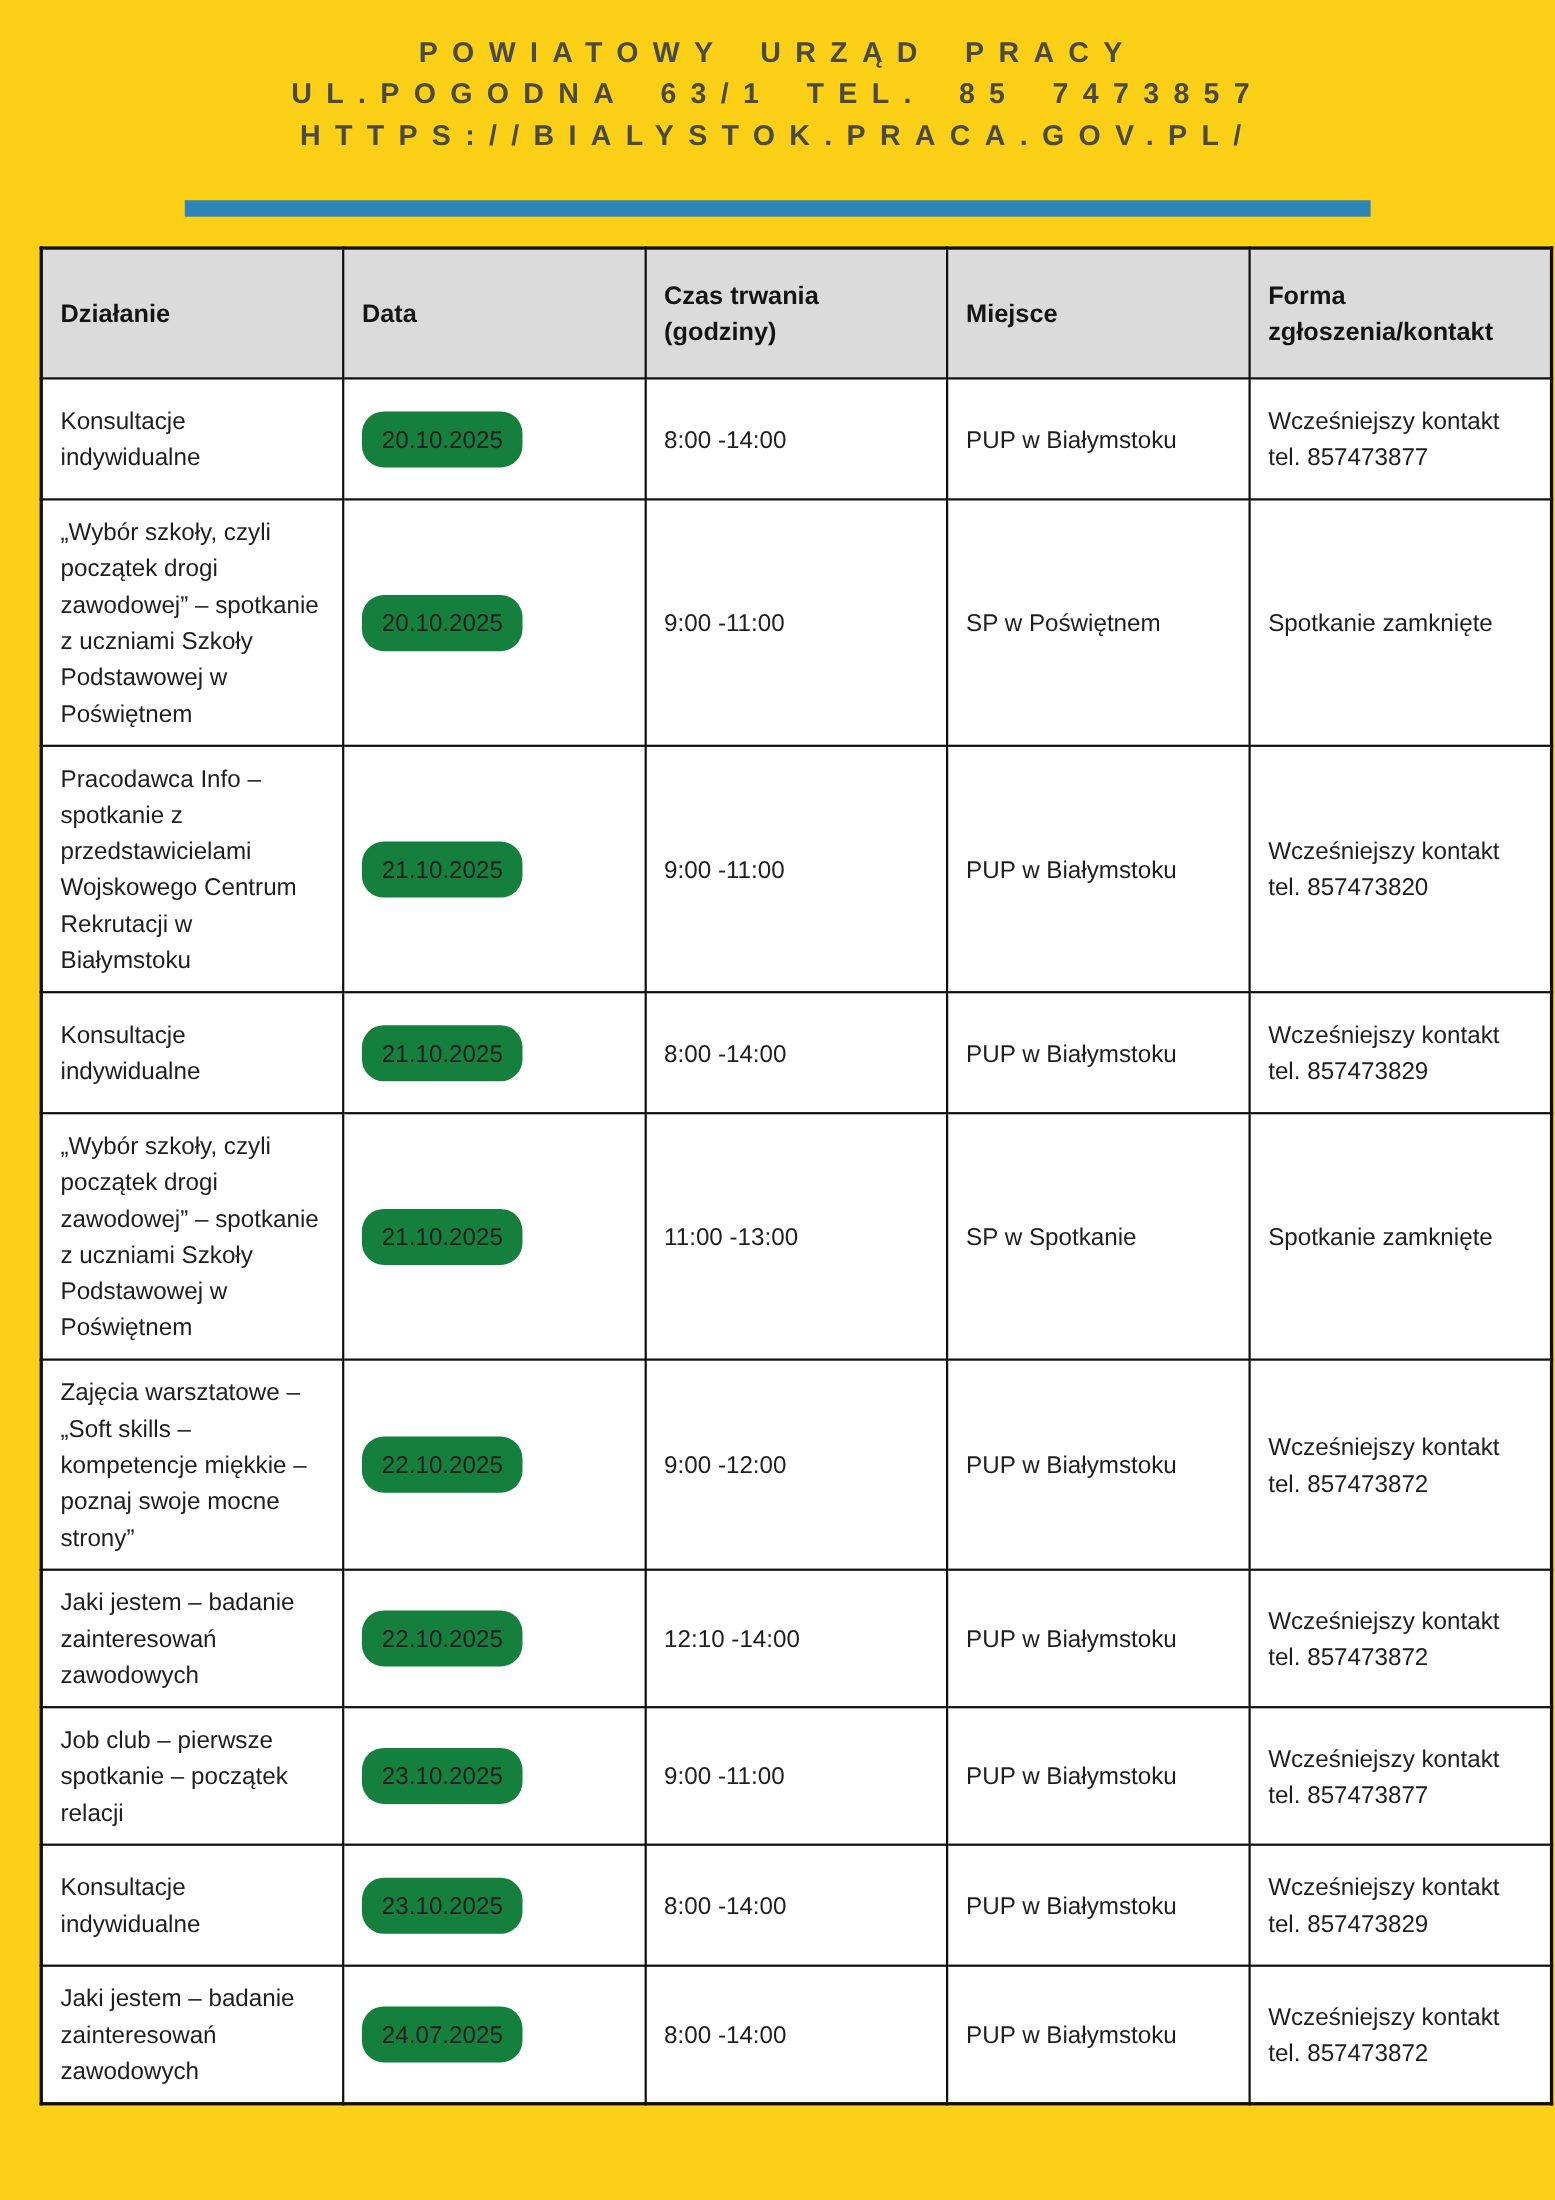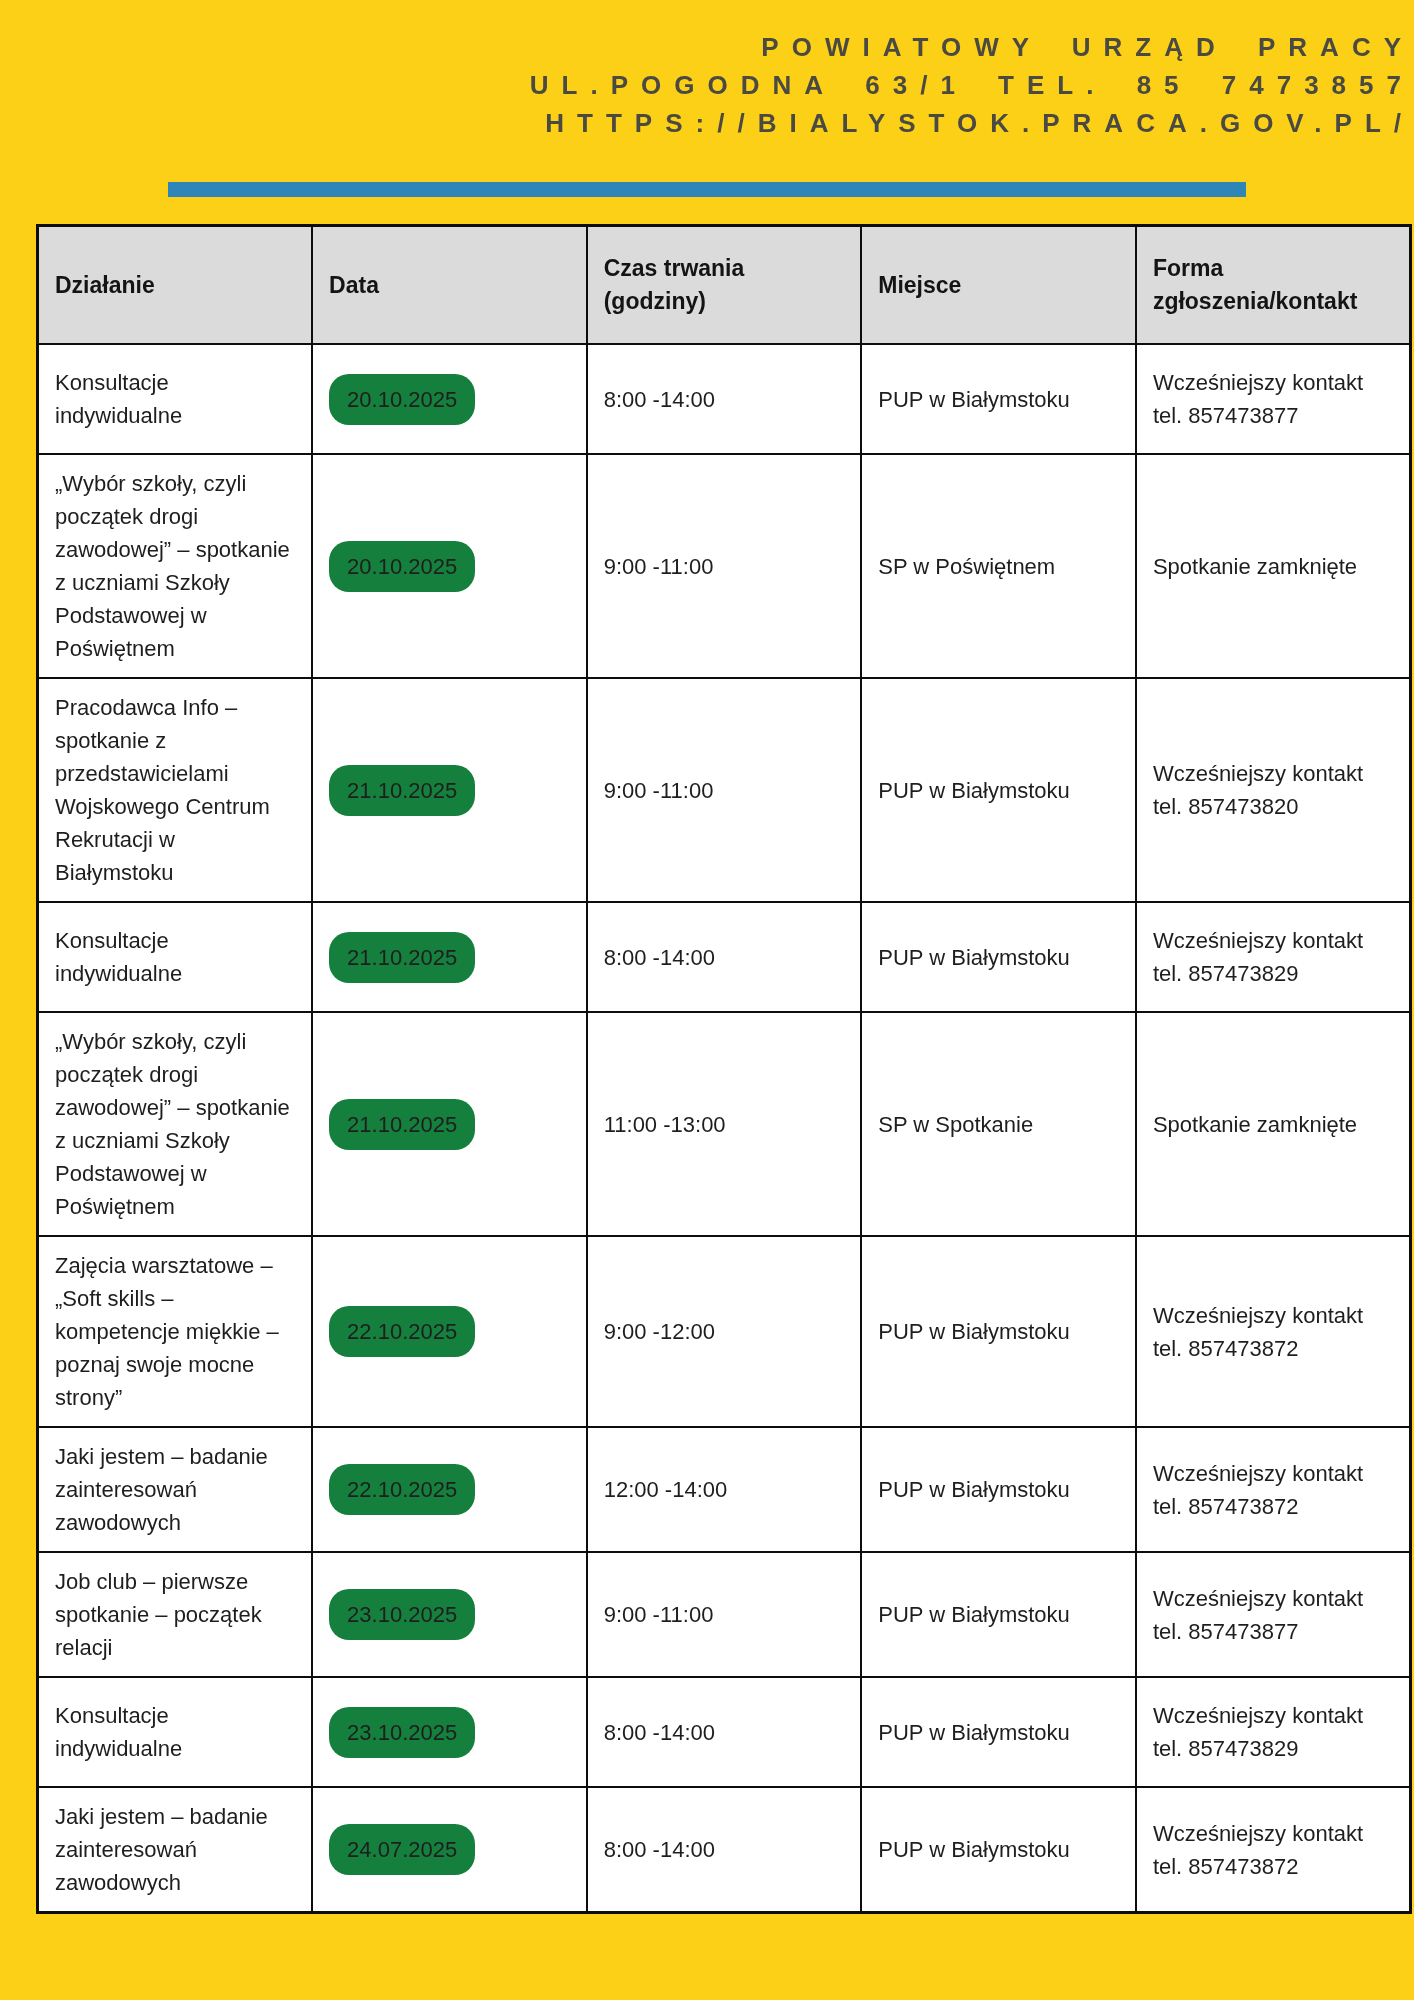--- a/index.html
+++ b/index.html
@@ -10,21 +10,21 @@
     width: 1414px;
     height: 2000px;
     background: #FBD016;
     font-family: "Liberation Sans", sans-serif;
     overflow: hidden;
     position: relative;
   }
   
   .page-header {
     padding-top: 28px;
-    text-align: right;
+    text-align: center;
     color: #4B4A42;
     font-weight: bold;
     font-size: 26px;
     letter-spacing: 13px;
     word-spacing: 10px;
     line-height: 38px;
   }
   .page-header .hline {
     white-space: nowrap;
   }
@@ -150,21 +150,21 @@
     <td><span>Zajęcia warsztatowe – „Soft skills – kompetencje miękkie – poznaj swoje mocne strony”</span></td>
     <td><span class="date-pill">22.10.2025</span></td>
     <td><span>9:00 -12:00</span></td>
     <td><span>PUP w Białymstoku</span></td>
     <td><span>Wcześniejszy kontakt tel. 857473872</span></td>
   </tr>
 
   <tr>
     <td><span>Jaki jestem – badanie zainteresowań zawodowych</span></td>
     <td><span class="date-pill">22.10.2025</span></td>
-    <td><span>12:00 -14:00</span></td>
+    <td><span>12:10 -14:00</span></td>
     <td><span>PUP w Białymstoku</span></td>
     <td><span>Wcześniejszy kontakt tel. 857473872</span></td>
   </tr>
 
   <tr>
     <td><span>Job club – pierwsze spotkanie – początek relacji</span></td>
     <td><span class="date-pill">23.10.2025</span></td>
     <td><span>9:00 -11:00</span></td>
     <td><span>PUP w Białymstoku</span></td>
     <td><span>Wcześniejszy kontakt tel. 857473877</span></td>

